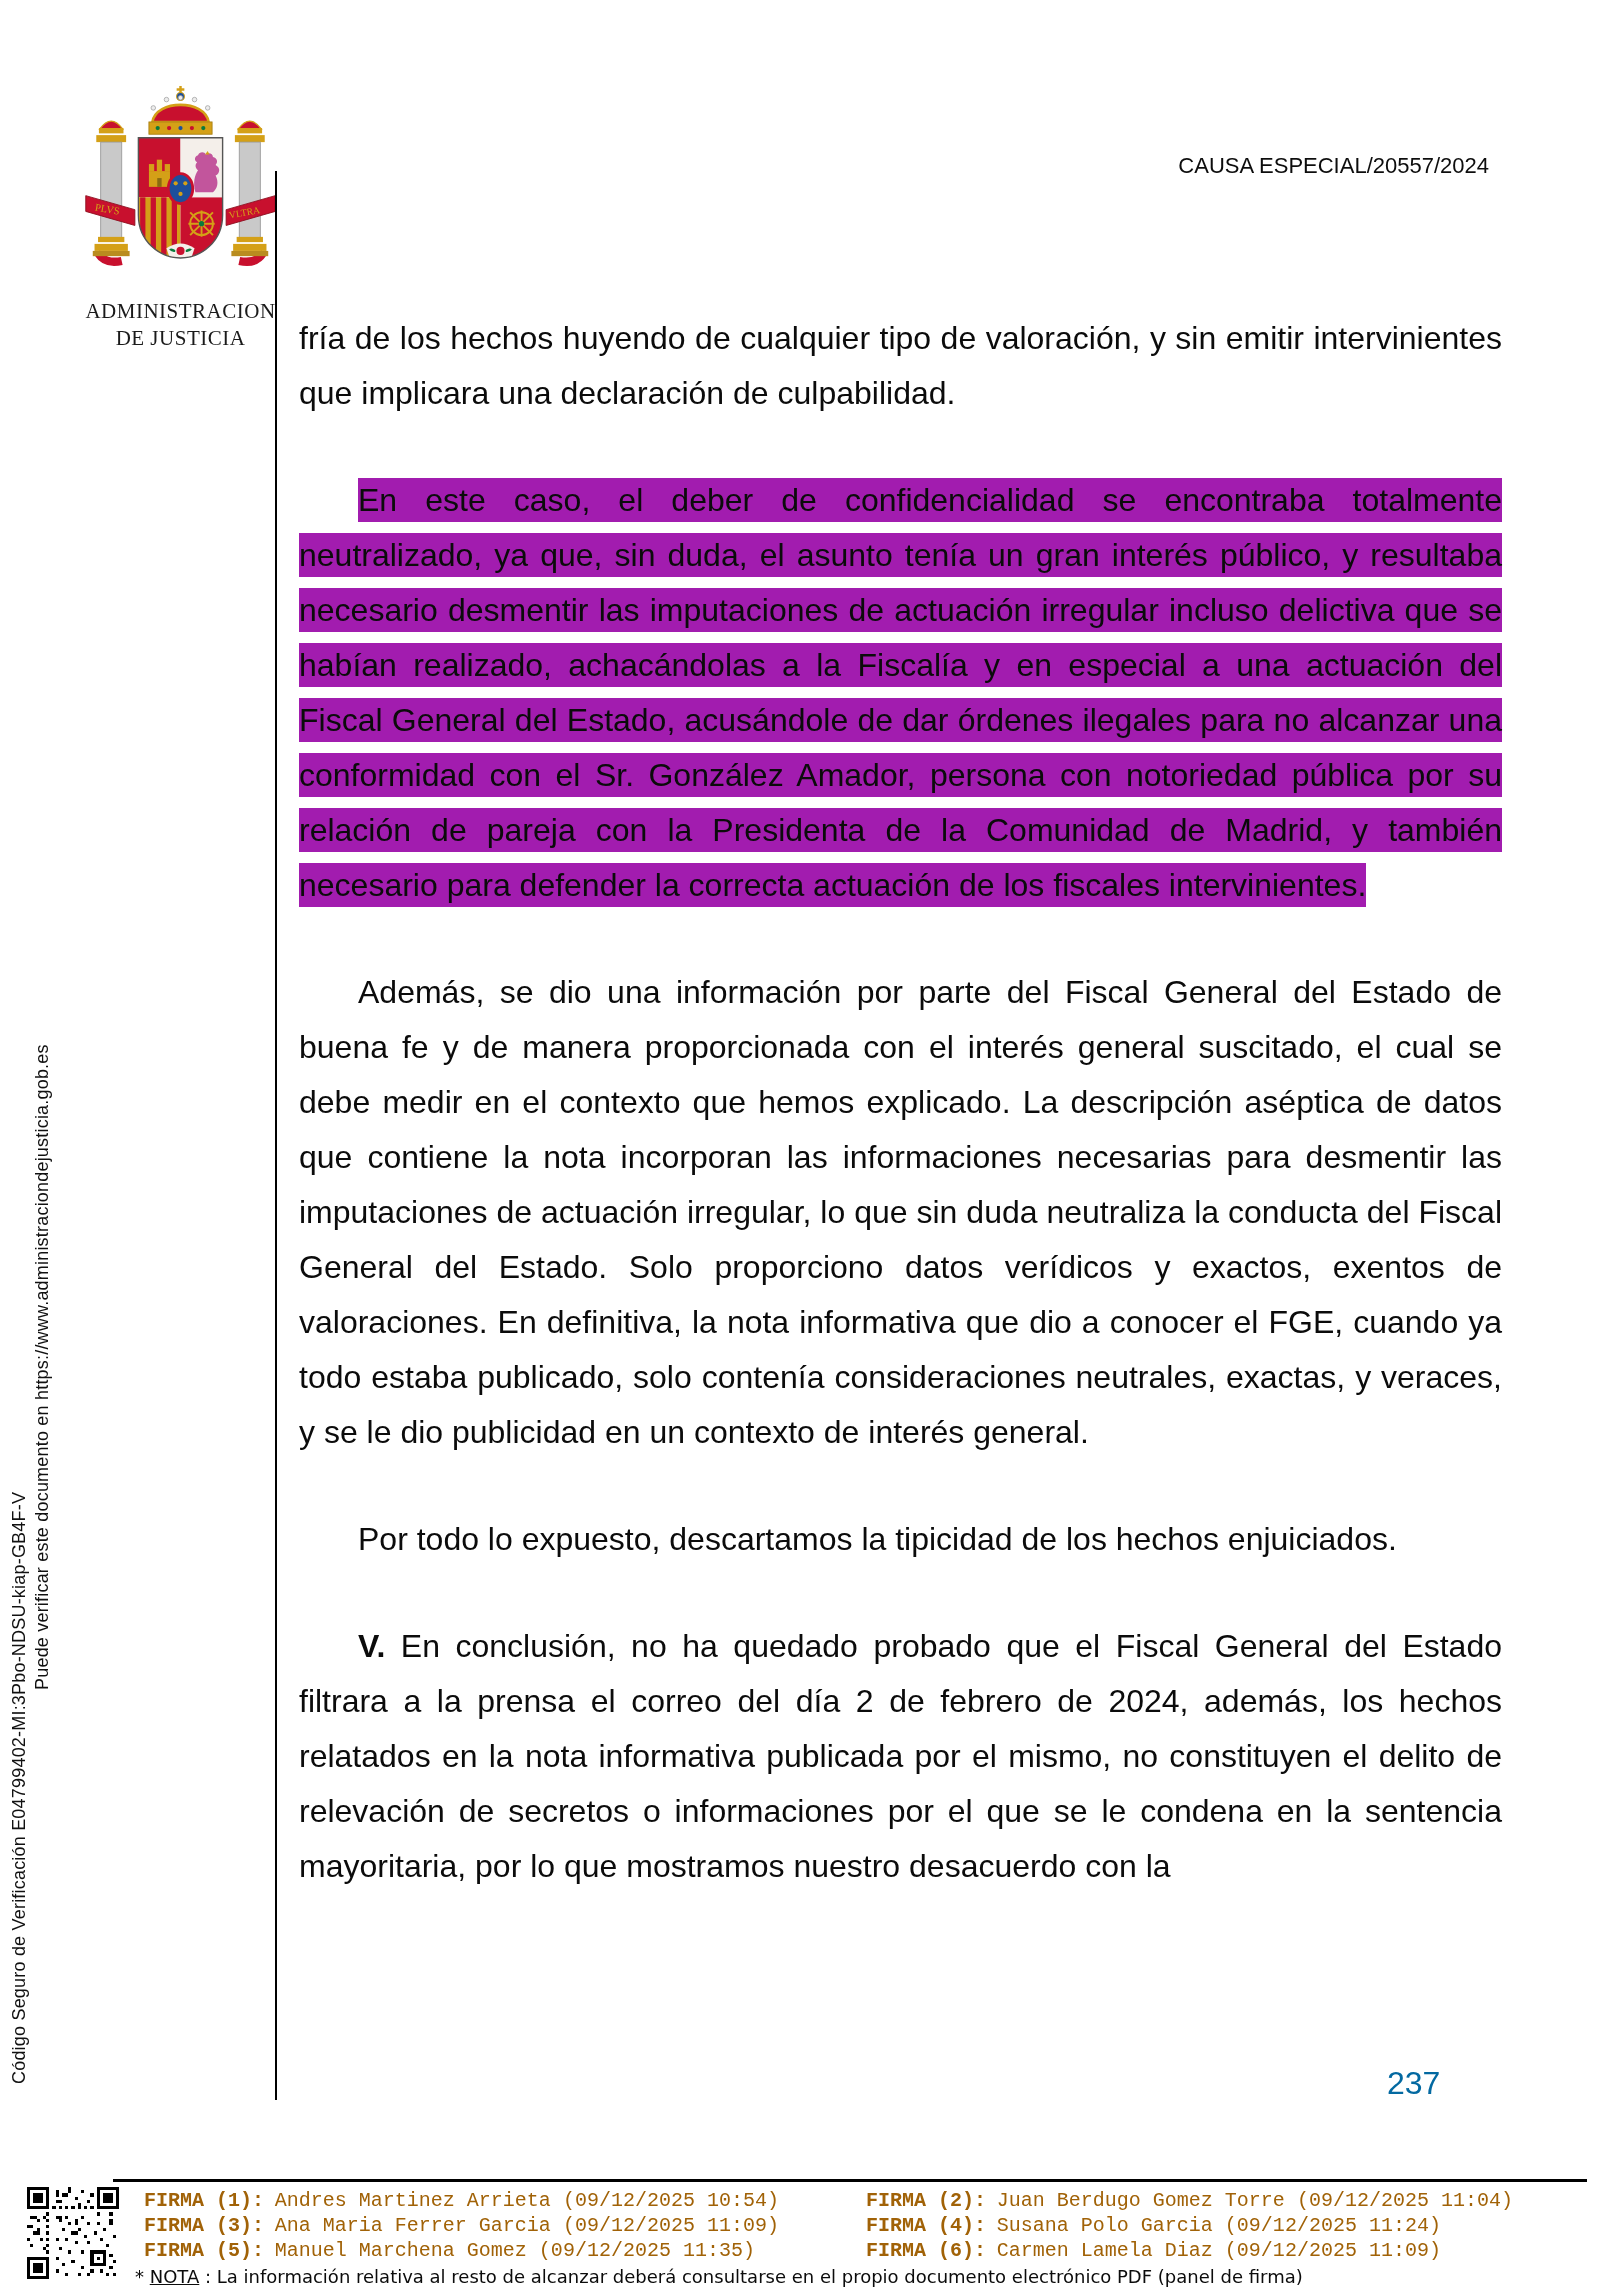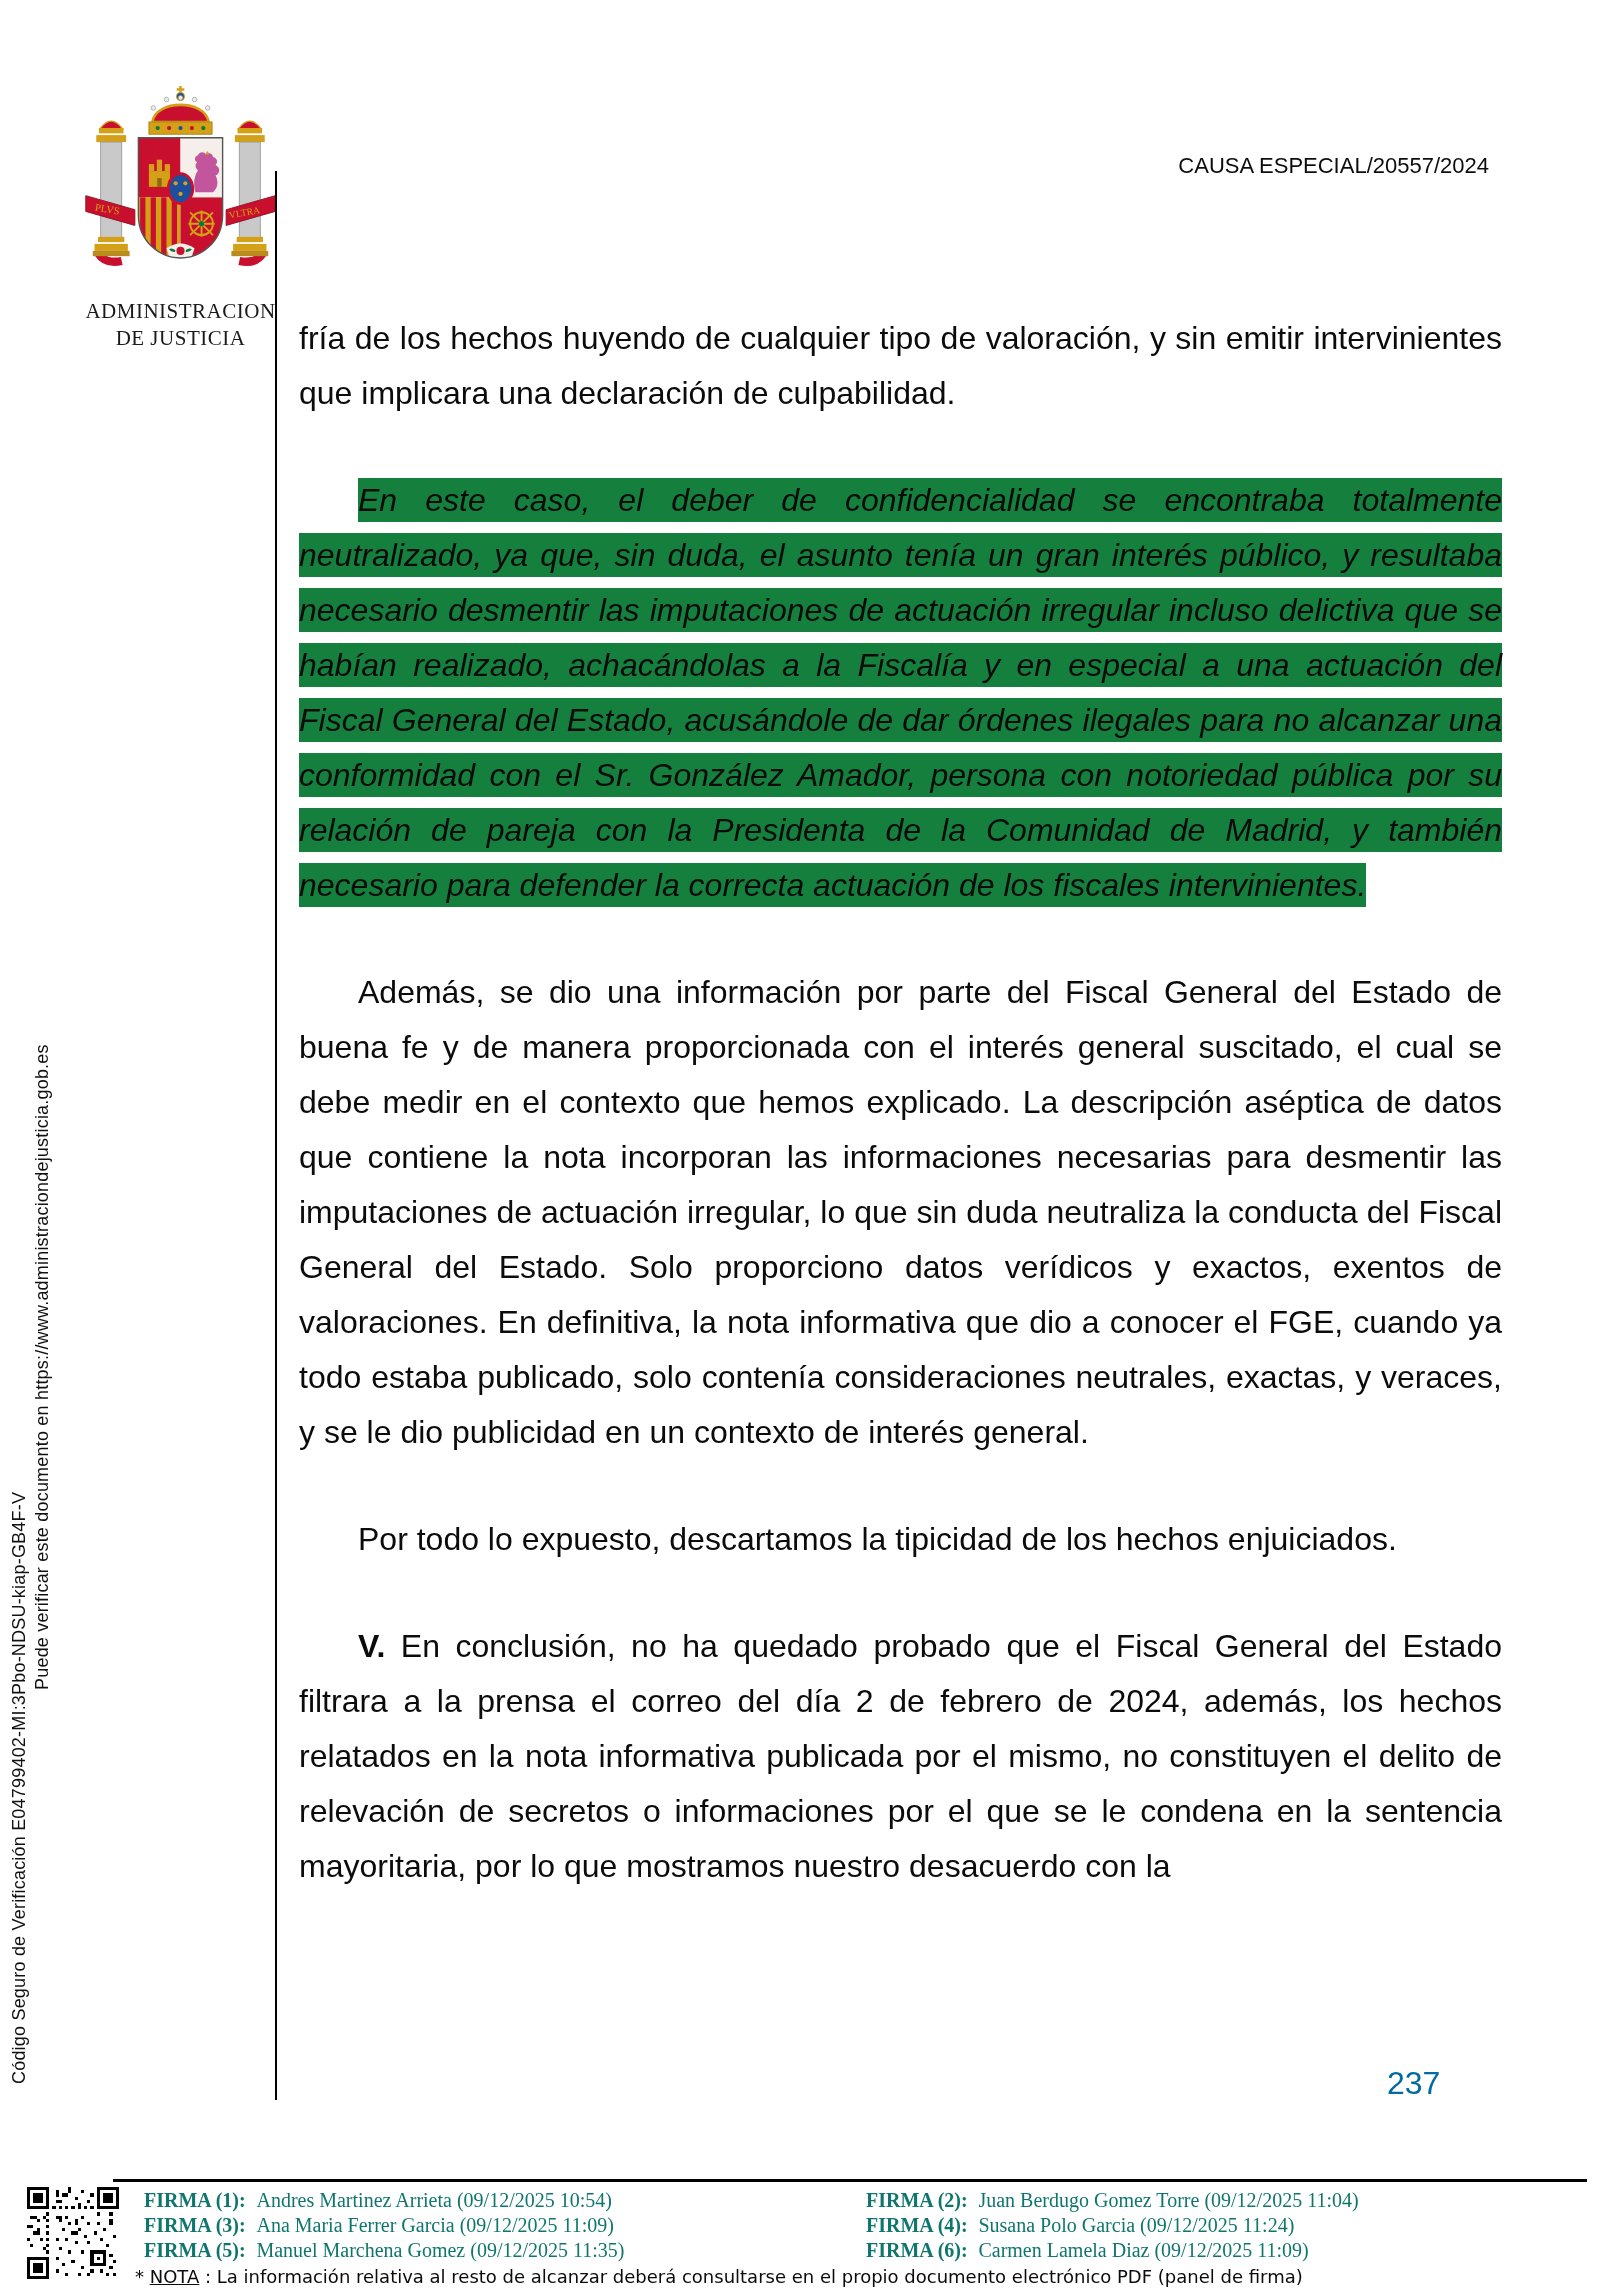--- a/index.html
+++ b/index.html
@@ -29,31 +29,31 @@
   .case-ref { position:absolute; top:153px; right:131px; font-size:22px; color:#0d0d0d; }
 
   
   .body-text {
     position:absolute; left:299px; top:311px; width:1203px;
     font-size:32px; line-height:55px; text-align:justify; color:#0b0b0b;
   }
   .para { margin-bottom:52px; text-indent:59px; }
   .para.no-indent { text-indent:0; }
   .para.mt { margin-top:16px; }
-  mark.hl { background:#15803d; color:inherit; padding:3.6px 0;font-style:italic; }
+  mark.hl { background:#a21caf; color:inherit; padding:3.6px 0; }
 
   .page-number { position:absolute; left:1387px; top:2065px; font-size:32px; color:#0369a1; }
 
   
   .qr { position:absolute; left:27px; top:2187px; width:92px; height:92px; }
   .foot-rule { position:absolute; left:113px; top:2179px; width:1474px; height:2.7px; background:#000; }
   .signatures {
     position:absolute; left:144px; top:2188px; width:1449px;
     display:grid; grid-template-columns:722px 1fr;
-    font-family:Liberation Serif, serif; font-size:20px; line-height:25px; color:#0f766e;
+    font-family:Liberation Mono, monospace; font-size:20px; line-height:25px; color:#a16207;
   }
   .sig-entry { white-space:nowrap; }
   .sig-label { font-weight:bold; margin-right:10.8px; }
   .note {
     position:absolute; left:135px; top:2266px;
     font-family:"DejaVu Sans", sans-serif; font-size:18px; color:#0b0b0b; white-space:nowrap;
   }
   .note .u { text-decoration:underline; }
 </style>
 </head>

